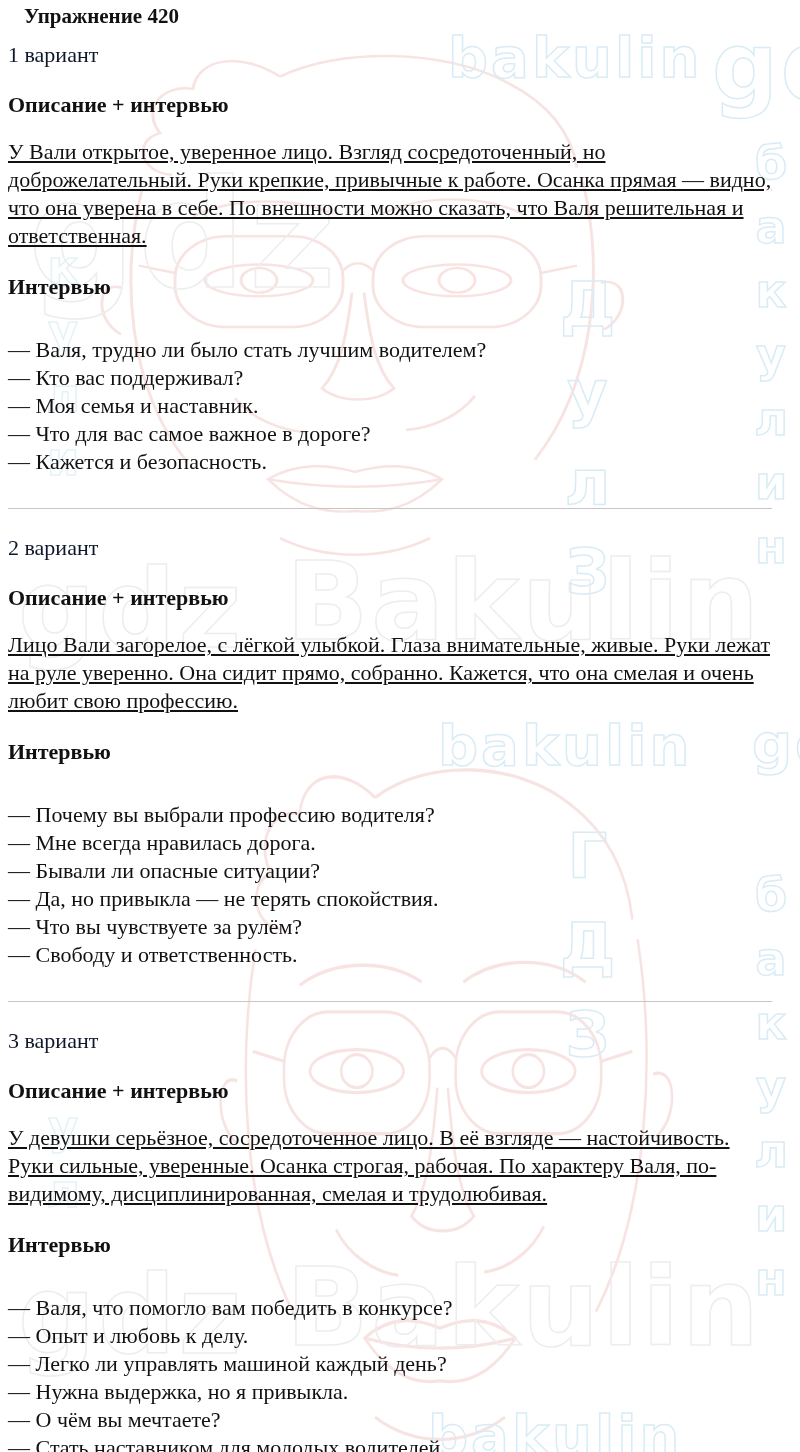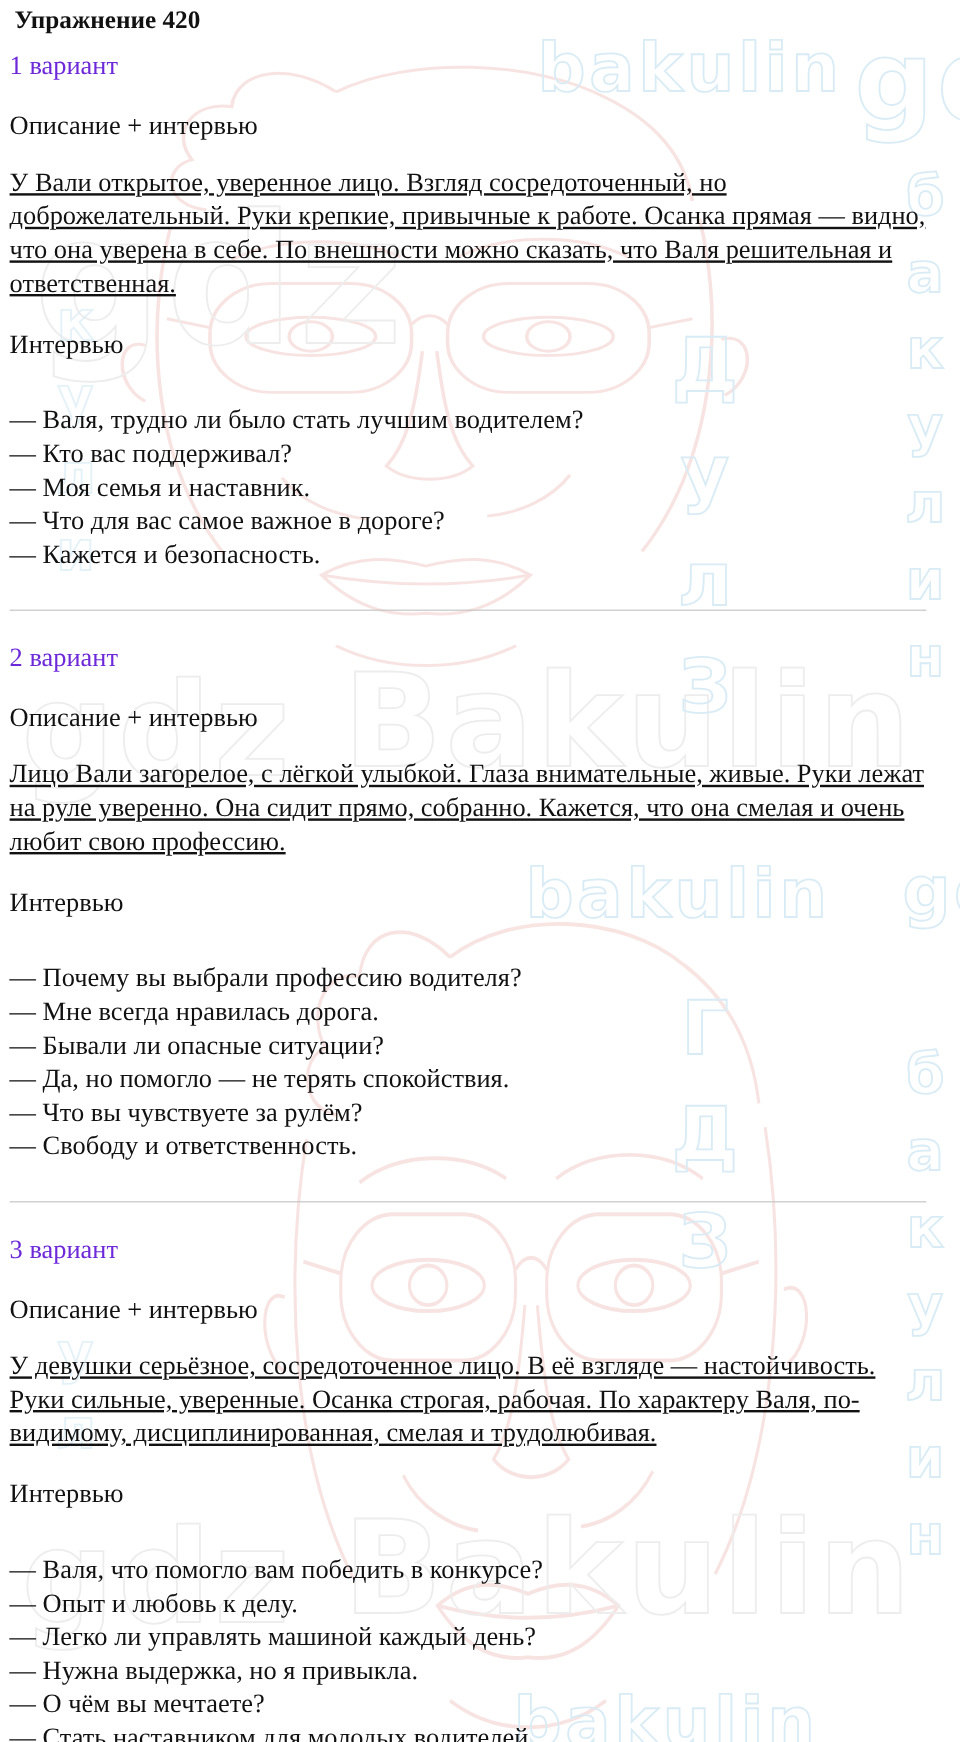--- a/index.html
+++ b/index.html
@@ -64,33 +64,33 @@
     position: relative;
     z-index: 1;
     padding: 2px 20px 0 8px;
     font-size: 22px;
     line-height: 28px;
   }
   .ex-title {
     font-size: 21px;
     line-height: 24px;
     font-weight: 700;
-    margin: 2px 0 0 4px;
+    margin: 2px 0 0 16px;
   }
   .variant {
     font-size: 22px;
     line-height: 26px;
     font-weight: 400;
-    color: #6d28d9;
+    color: #0f172a;
     margin: 14px 0 0 0;
   }
   .subhead {
     font-size: 22px;
     line-height: 26px;
-    font-weight: 400;
+    font-weight: 700;
     margin: 24px 0 0 0;
   }
   .para { margin: 20px 0 0 0; max-width: 772px; text-decoration: underline; }
   .dialogue { margin-top: 36px; }
   .dialogue p { margin: 0; }
   .divider {
     border: none;
     border-top: 1px solid #c6c6c6;
     margin: 32px 0 26px 0;
     width: 99%;
@@ -179,21 +179,21 @@
 
     <section>
       <h2 class="variant">2 вариант</h2>
       <h3 class="subhead">Описание + интервью</h3>
       <p class="para">Лицо Вали загорелое, с лёгкой улыбкой. Глаза внимательные, живые. Руки лежат на руле уверенно. Она сидит прямо, собранно. Кажется, что она смелая и очень любит свою профессию.</p>
       <h3 class="subhead">Интервью</h3>
       <div class="dialogue">
         <p>— Почему вы выбрали профессию водителя?</p>
         <p>— Мне всегда нравилась дорога.</p>
         <p>— Бывали ли опасные ситуации?</p>
-        <p>— Да, но помогло — не терять спокойствия.</p>
+        <p>— Да, но привыкла — не терять спокойствия.</p>
         <p>— Что вы чувствуете за рулём?</p>
         <p>— Свободу и ответственность.</p>
       </div>
     </section>
 
     <hr class="divider">
 
     <section>
       <h2 class="variant">3 вариант</h2>
       <h3 class="subhead">Описание + интервью</h3>

